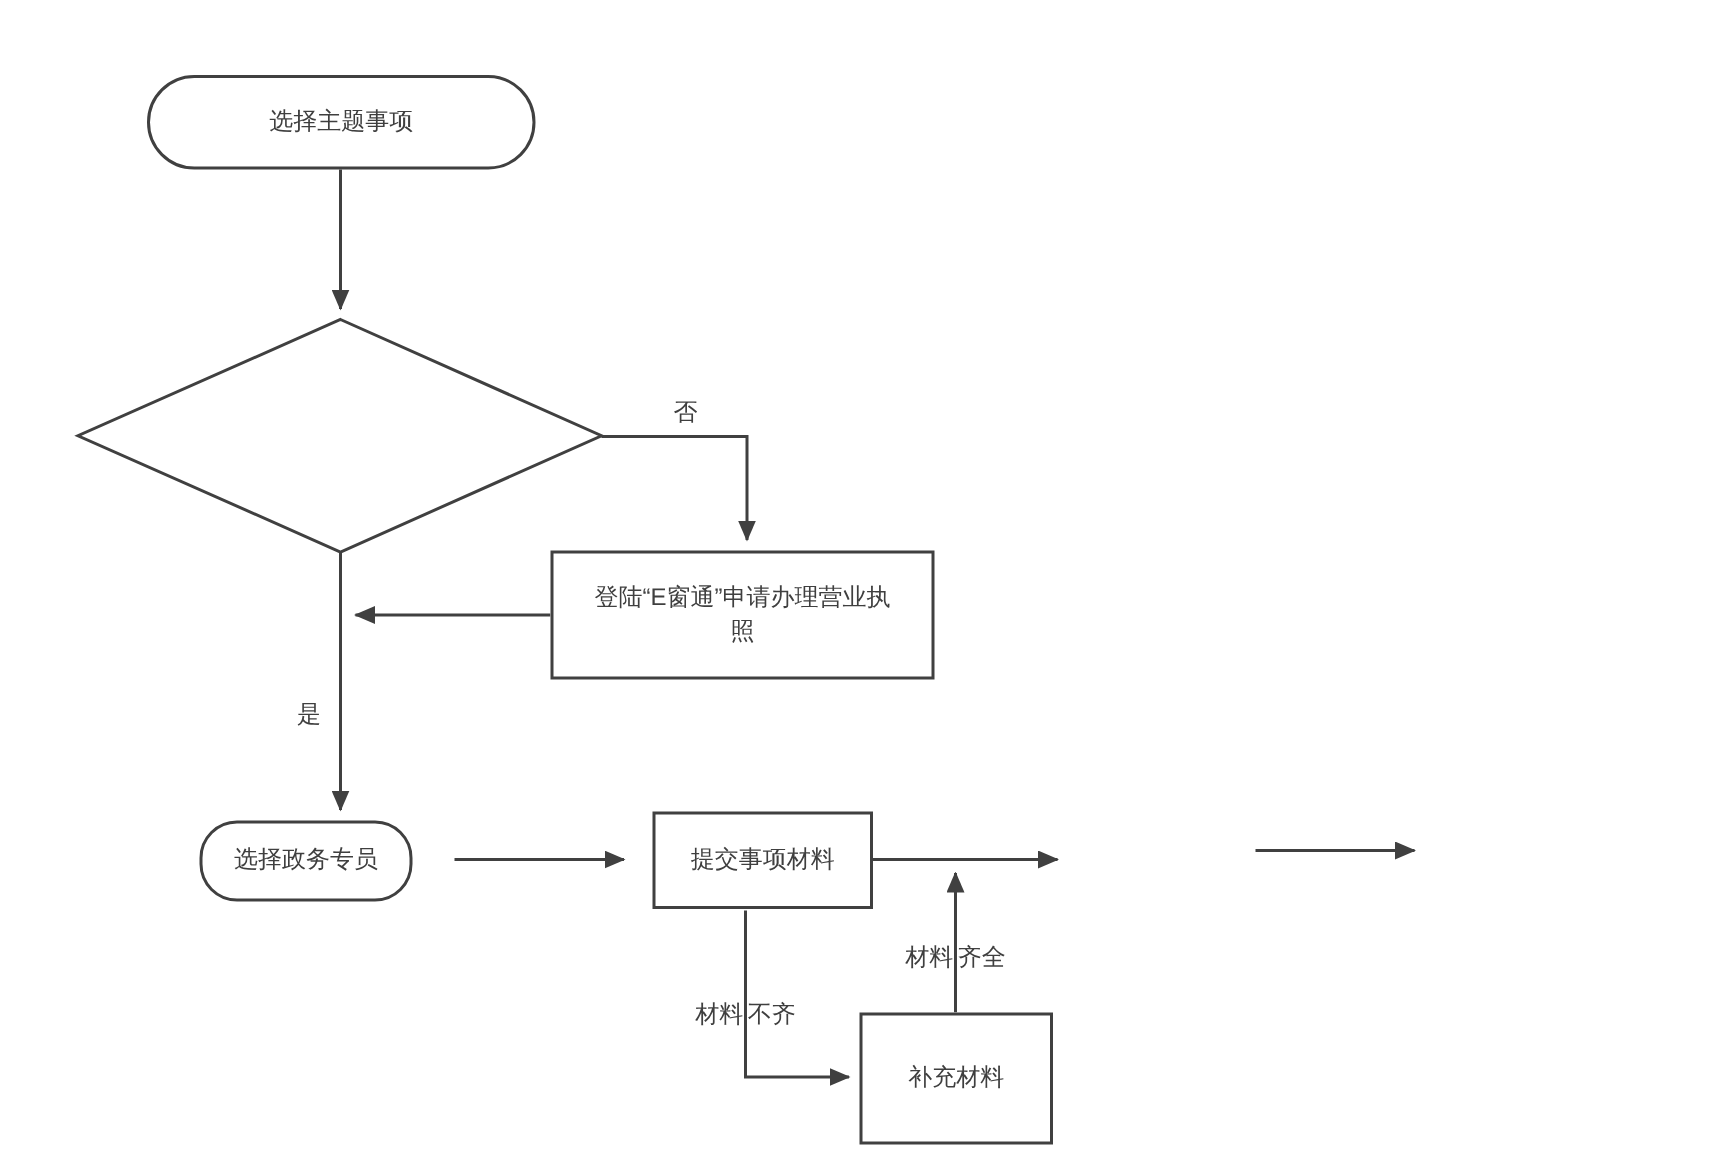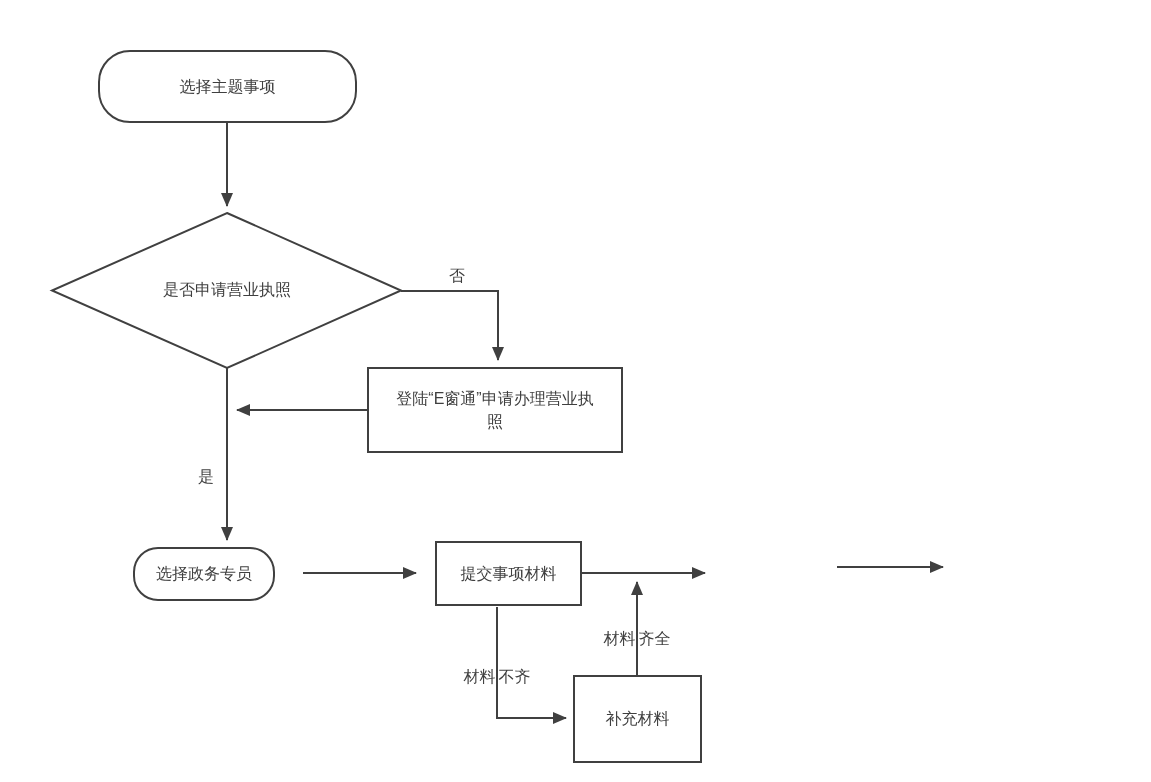--- a/index.html
+++ b/index.html
@@ -99,27 +99,24 @@
 
     <path class="connector" d="M837,567 L943,567" marker-end="url(#arrow)"></path>
 
     <path class="connector" d="M497,607 L497,718 L566,718" marker-end="url(#arrow)"></path>
 
     <path class="connector" d="M637,675 L637,582" marker-end="url(#arrow)"></path>
 
     <polygon class="diamond" points="227,213 401,290.5 227,368 52,290.5"></polygon>
   </svg>
 
-  <div class="node terminator" style="left:98px; top:50px; width:259px; height:73px;">
+  <div class="node terminator" style="left:98px; top:50px; width:259px; height:63px;">
     <span>选择主题事项</span>
   </div>
 
-  <div class="decision-label" style="left:97px; top:275px; width:260px; height:31px;">
-    <span>是否申请营业执照</span>
-  </div>
 
   <div class="node process" style="left:367px; top:367px; width:256px; height:86px; padding:0 22px;">
     <span>登陆“E窗通”申请办理营业执照</span>
   </div>
 
   <div class="node process" style="left:133px; top:547px; width:142px; height:54px;border-radius:25px;">
     <span>选择政务专员</span>
   </div>
 
   <div class="node process" style="left:423px; top:541px; width:147px; height:65px;margin-left:12px;">

